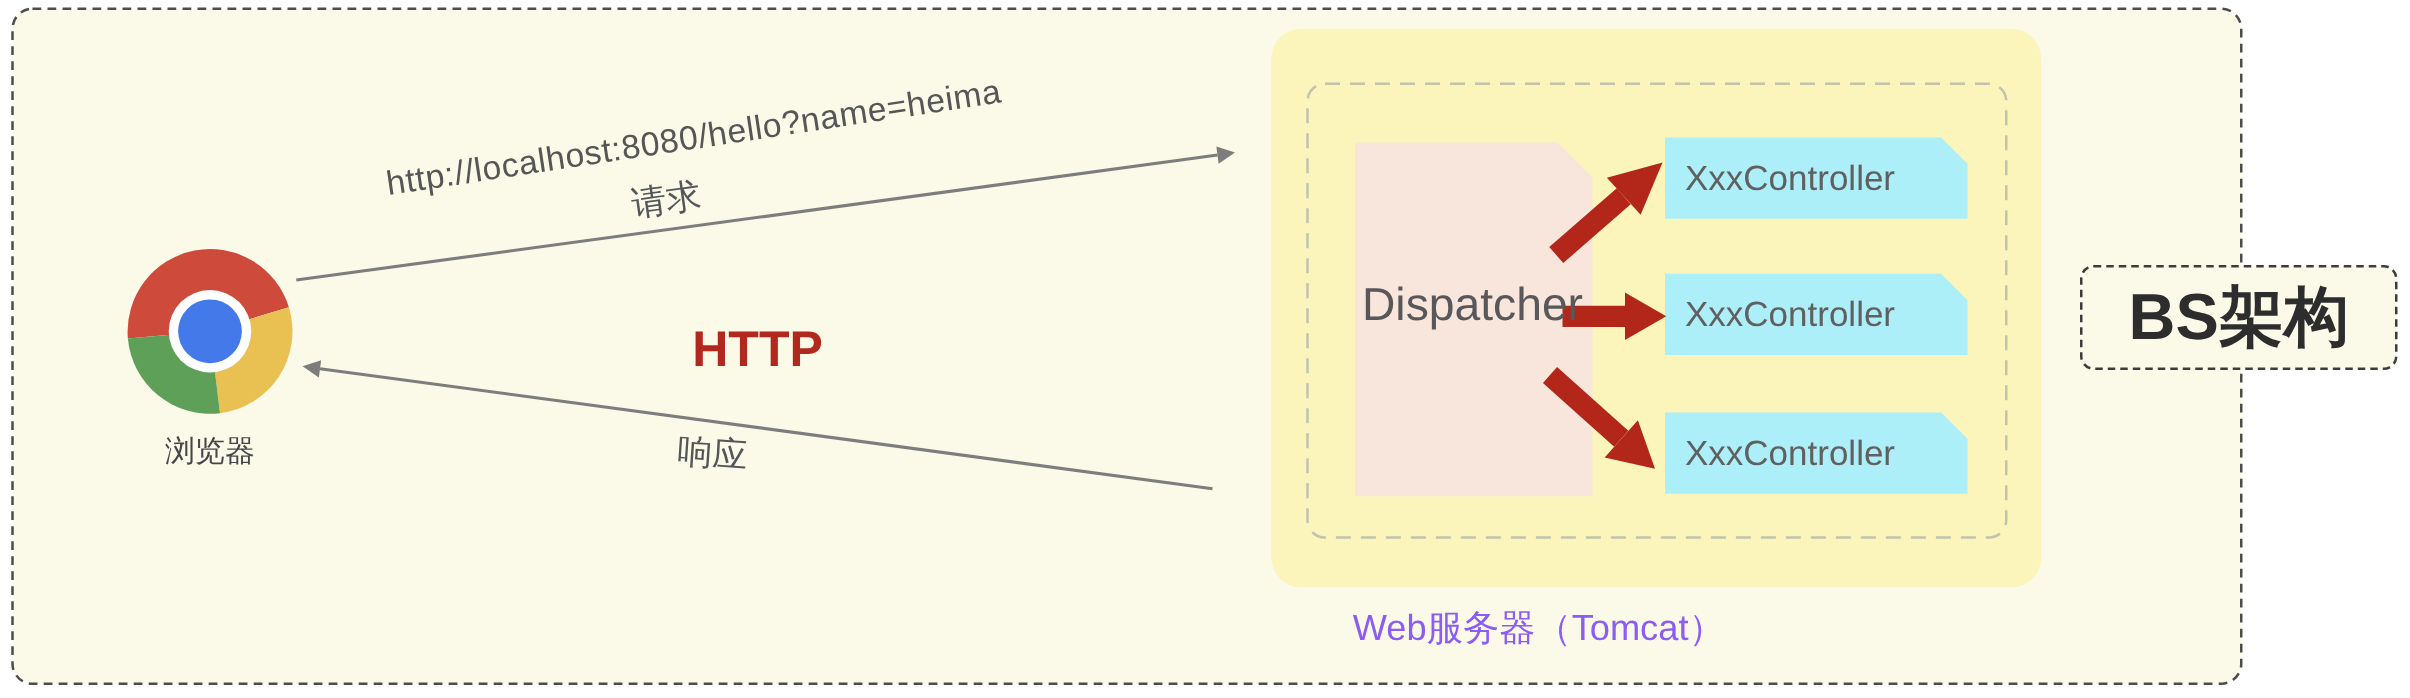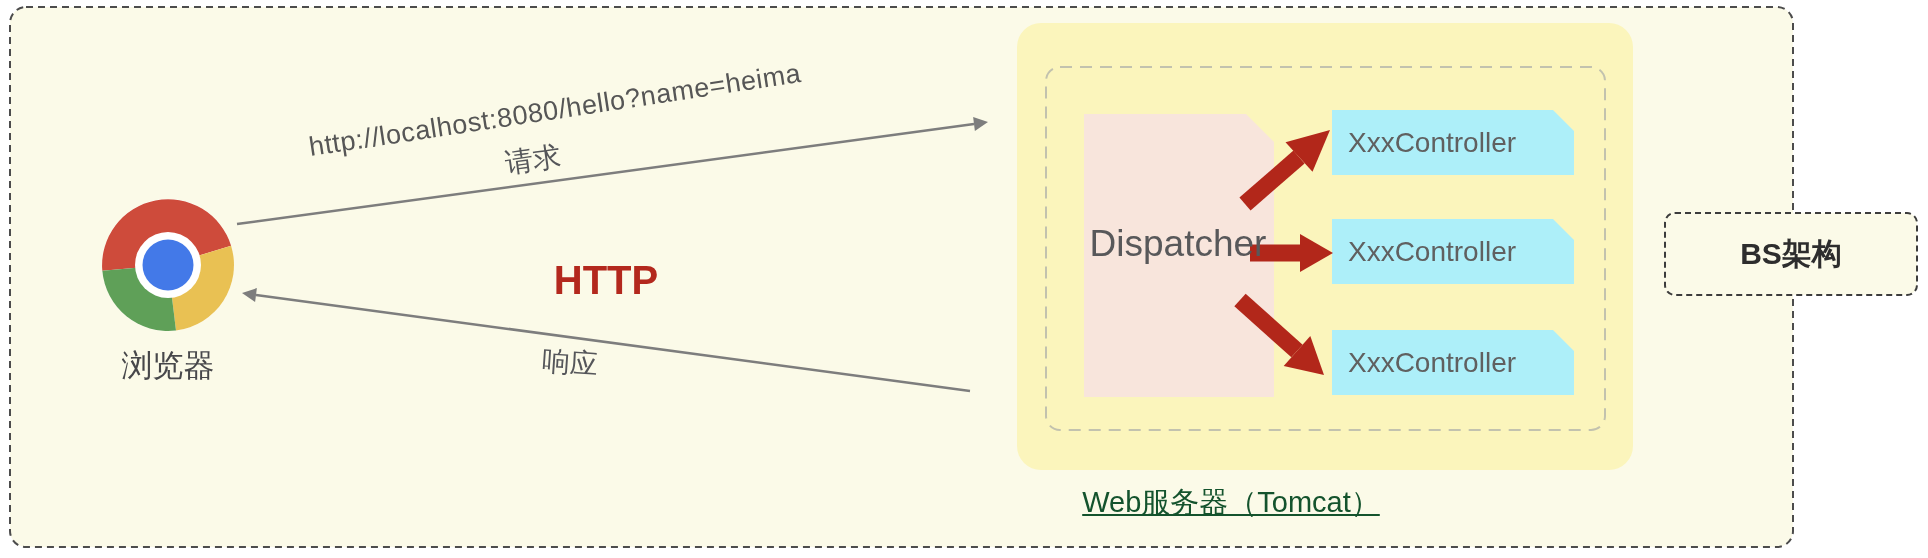--- a/index.html
+++ b/index.html
@@ -27,38 +27,38 @@
     left:544px;top:234px;width:124px;
     font-size:40px;font-weight:bold;color:#B3281D;text-align:center;margin-top:24px;
   }
   .response-label{
     left:528px;top:344px;width:84px;
     font-size:28px;color:#55565a;text-align:center;
     transform:rotate(4deg);
   }
   .browser-label{
     left:106px;top:345px;width:124px;
-    font-size:31px;color:#47474a;text-align:center;
+    font-size:24px;color:#47474a;text-align:center;
   }
   .dispatcher-label{
     left:1082px;top:227px;width:192px;
     font-size:37px;color:#58585a;text-align:center;line-height:34px;
   }
   .controller-label{
     left:1332px;width:200px;height:65px;line-height:65px;
     font-size:28px;color:#606060;text-align:center;
   }
   .ctrl-1{top:110px;} .ctrl-2{top:219px;} .ctrl-3{top:330px;}
   .server-caption{
     left:1021px;top:483px;width:420px;
-    font-size:29px;color:#14532d;text-align:center;text-decoration:underline;
+    font-size:29px;color:#8b5cf6;text-align:center;
   }
   .bs-label{
     left:1665px;top:213px;width:252px;height:82px;line-height:82px;
-    font-size:30px;font-weight:bold;color:#2d2d2d;text-align:center;
+    font-size:52px;font-weight:bold;color:#2d2d2d;text-align:center;
   }
 </style>
 </head>
 <body>
 
 <div class="canvas">
 
   <svg class="layer" width="1928" height="558" viewBox="0 0 1928 558">
 
     <rect x="10" y="7" width="1783" height="540" rx="16" fill="#FBFAE8" stroke="#4c4c4c" stroke-width="2" stroke-dasharray="7 5"></rect>

